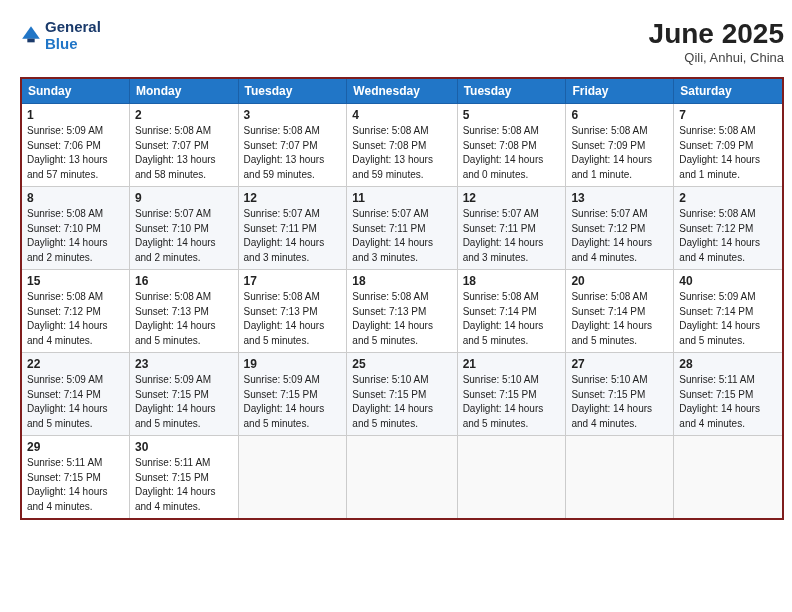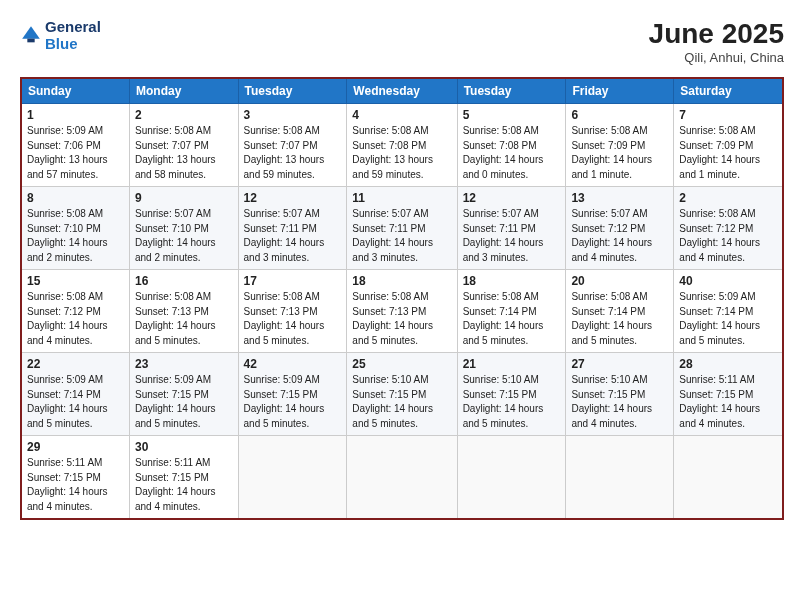--- a/index.html
+++ b/index.html
@@ -222,21 +222,21 @@
         <tr>
           <td>
             <span class="day-num">22</span>
             <div class="day-info">Sunrise: 5:09 AM<br>Sunset: 7:14 PM<br>Daylight: 14 hours and 5 minutes.</div>
           </td>
           <td>
             <span class="day-num">23</span>
             <div class="day-info">Sunrise: 5:09 AM<br>Sunset: 7:15 PM<br>Daylight: 14 hours and 5 minutes.</div>
           </td>
           <td>
-            <span class="day-num">42</span>
+            <span class="day-num">19</span>
             <div class="day-info">Sunrise: 5:09 AM<br>Sunset: 7:15 PM<br>Daylight: 14 hours and 5 minutes.</div>
           </td>
           <td>
             <span class="day-num">25</span>
             <div class="day-info">Sunrise: 5:10 AM<br>Sunset: 7:15 PM<br>Daylight: 14 hours and 5 minutes.</div>
           </td>
           <td>
             <span class="day-num">21</span>
             <div class="day-info">Sunrise: 5:10 AM<br>Sunset: 7:15 PM<br>Daylight: 14 hours and 5 minutes.</div>
           </td>

